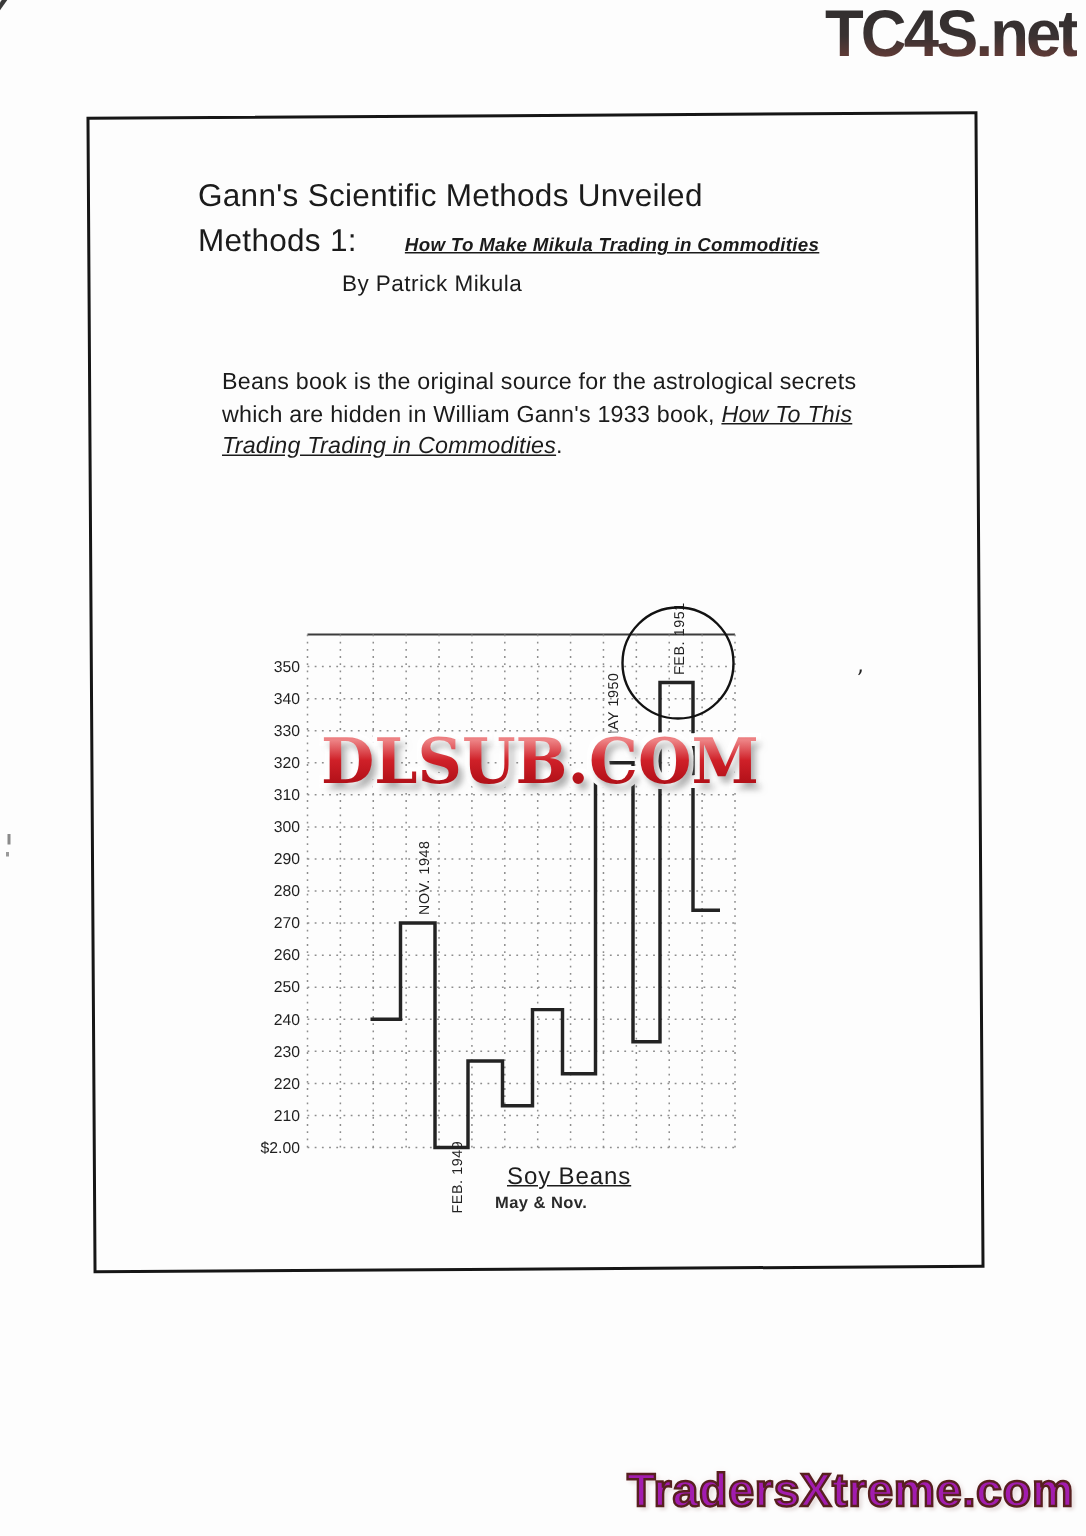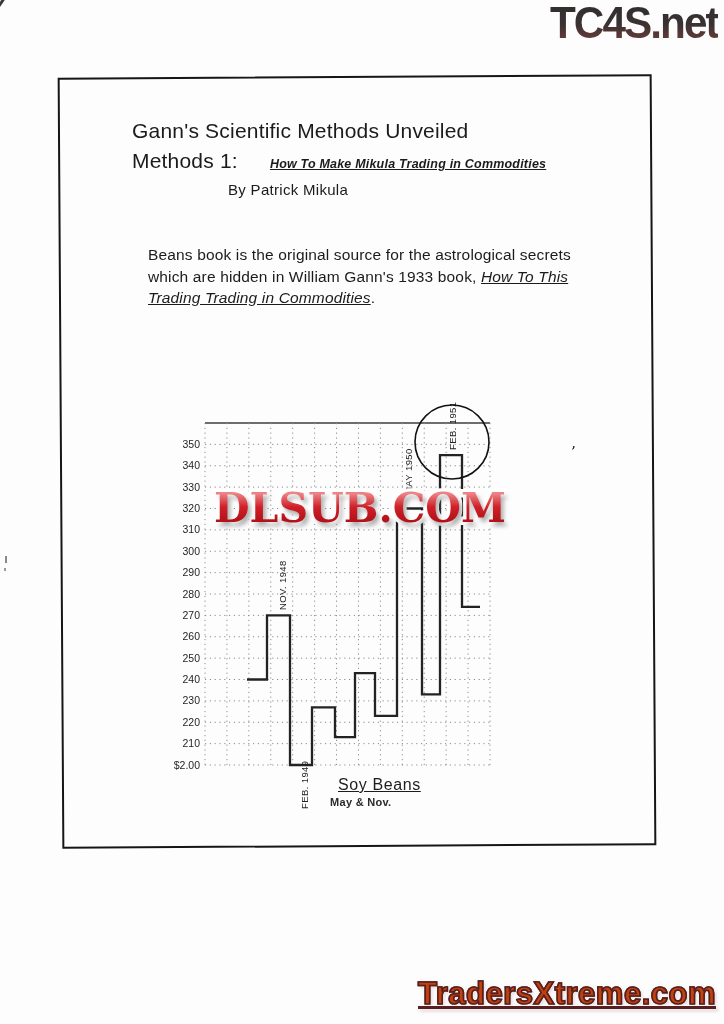--- a/index.html
+++ b/index.html
@@ -75,24 +75,23 @@
     transform:scaleY(1.02);color:#fff;
     text-shadow:
       -3px 0 0 #fff,3px 0 0 #fff,0 -3px 0 #fff,0 3px 0 #fff,
       -2px -2px 0 #fff,2px -2px 0 #fff,-2px 2px 0 #fff,2px 2px 0 #fff,
       -3px -3px 0 #fff,3px 3px 0 #fff,3px -3px 0 #fff,-3px 3px 0 #fff;
   }
   
   .tradersx{
     position:absolute;right:8px;top:976px;
     font-size:31px;font-weight:bold;letter-spacing:.5px;
-    color:#c2410c;
+    color:#a21caf;
     -webkit-text-stroke:1.6px #571f1f;
     text-shadow:0 0 3px #ffffff,0 0 6px #f2e9e9,2px 2px 3px #d8cccc;
-    text-decoration:underline;
   }
 </style>
 </head>
 <body>
 
 <div class="tc4s">TC4S.net</div>
 
 <div class="page-border"></div>
 <div class="corner-artifact"></div>
 <div class="edge-artifact"></div>

